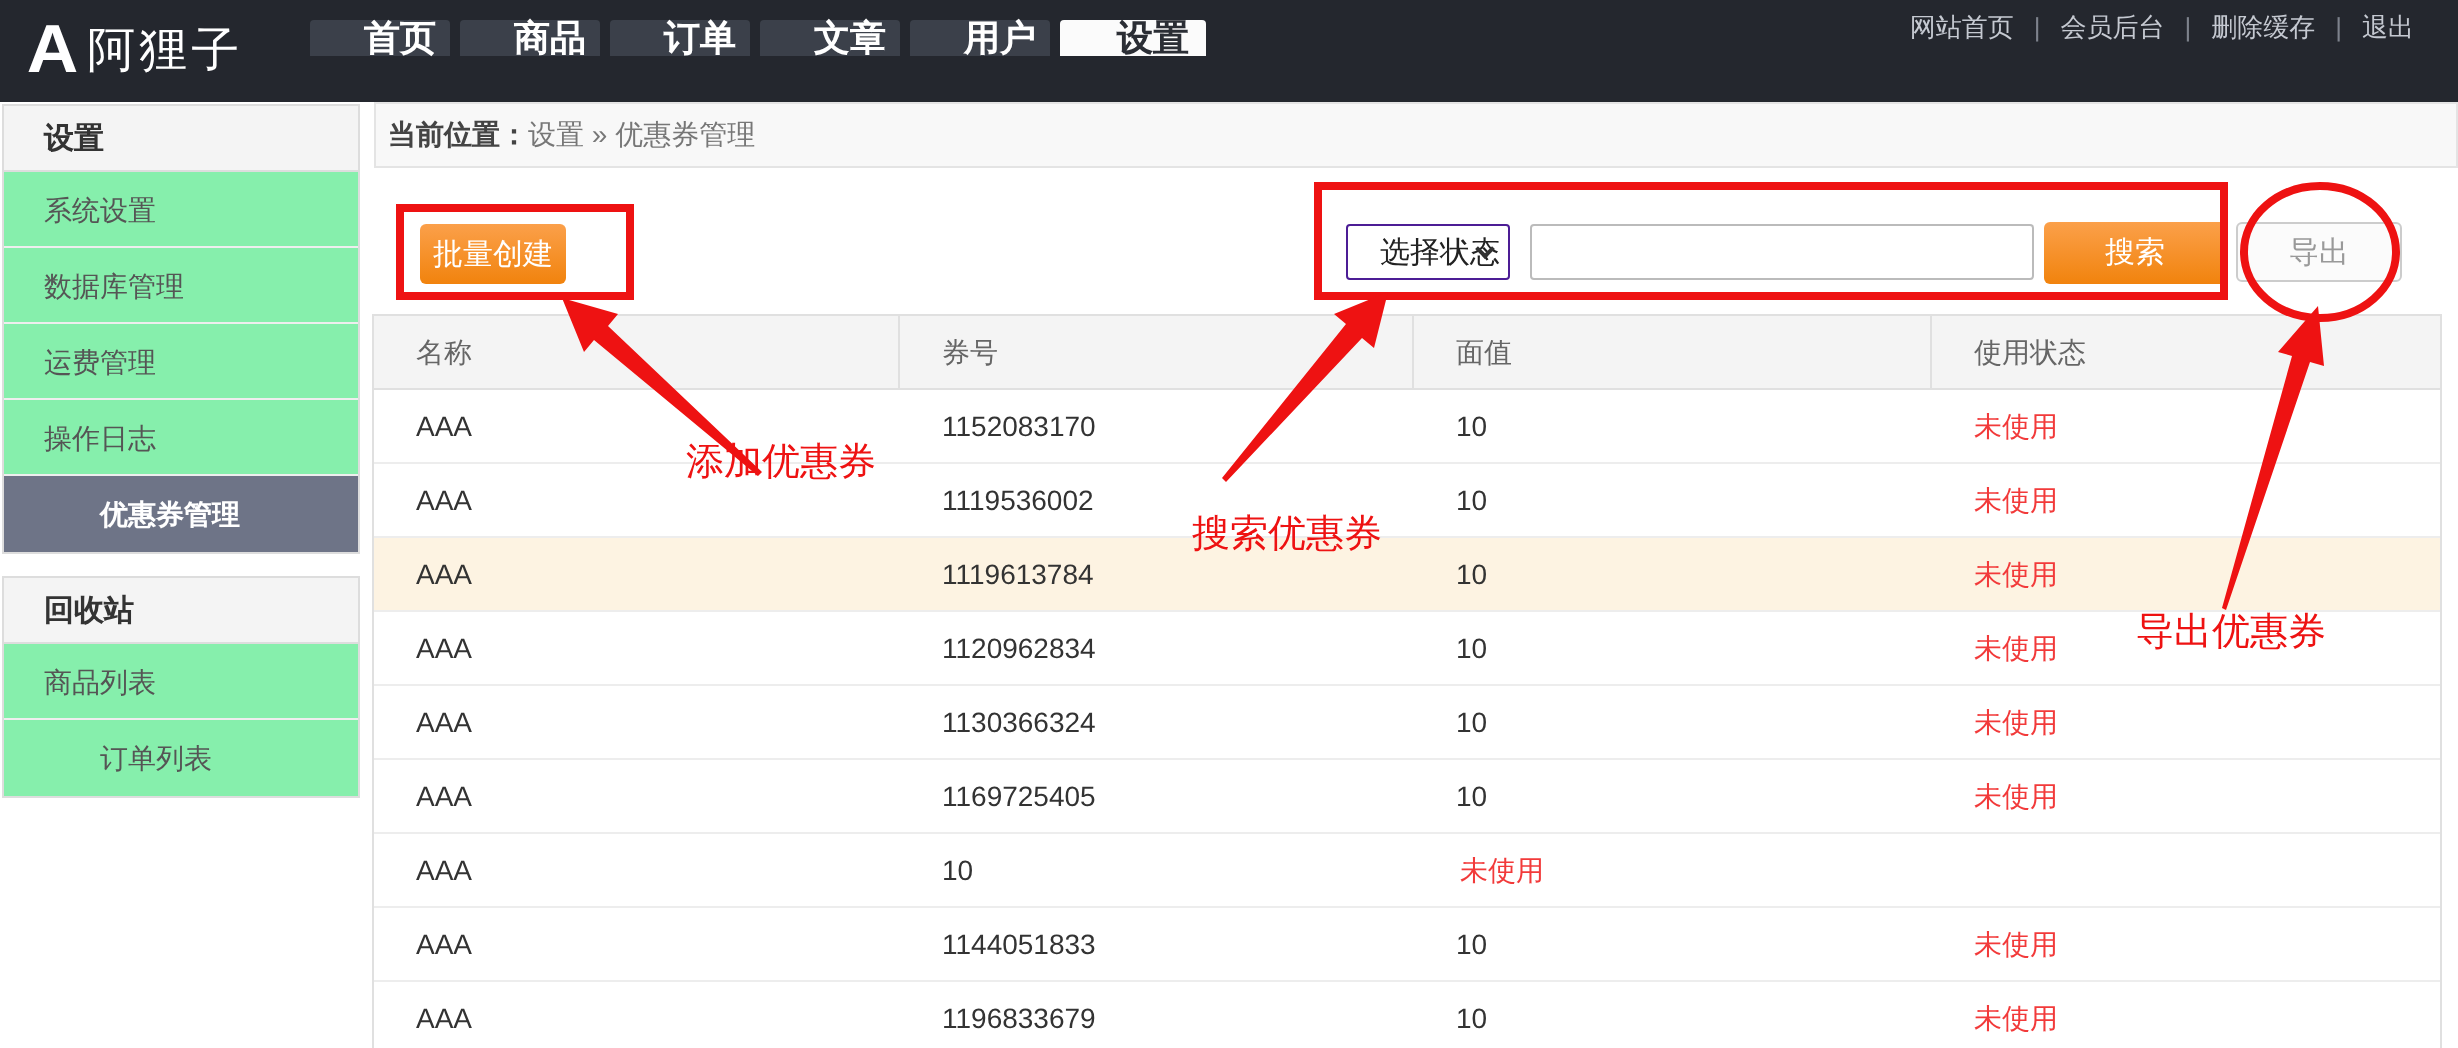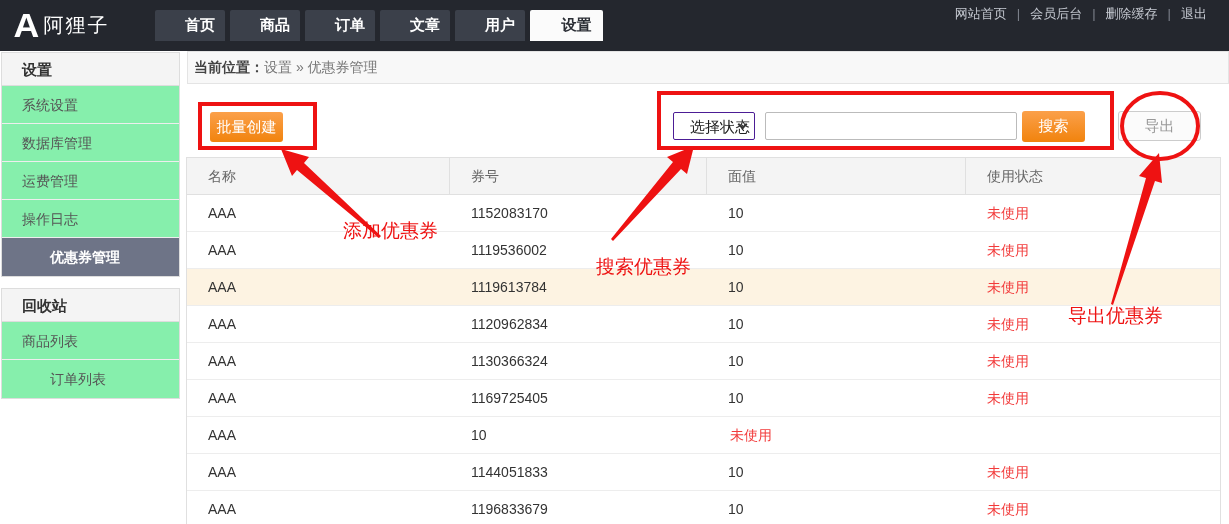--- a/index.html
+++ b/index.html
@@ -4,24 +4,24 @@
 <style>
   * { margin:0; padding:0; box-sizing:border-box; }
   html,body { width:1229px; height:524px; overflow:hidden; }
   body { font-family:"Liberation Sans","DejaVu Sans",sans-serif; background:#fff; position:relative; }
   .page { position:relative; width:1229px; height:524px; background:#fff; }
 
   
   .topbar { position:absolute; left:0; top:0; width:1229px; height:51px; background:var(--header-bg,#24272e); }
   .logo { position:absolute; left:14px; top:6px; display:flex; align-items:center; color:#fff; cursor:pointer; }
   .logo-icon { font-size:34px; font-weight:bold; line-height:38px; transform:scaleX(1.05); letter-spacing:-2px; }
-  .logo-text { font-size:20px; margin-left:7px; letter-spacing:2px; }
+  .logo-text { font-size:24px; margin-left:7px; letter-spacing:2px; }
   .tabs { position:absolute; left:155px; top:10px; display:flex; }
-  .tab { width:70px; height:31px; margin-right:5px; background:var(--tab-bg,#3b404a); color:#fff;
-         font-size:15px; font-weight:bold; display:flex; align-items:center; justify-content:center;
+  .tab { width:70px; height:18px; margin-right:5px; background:var(--tab-bg,#3b404a); color:#fff;
+         font-size:18px; font-weight:bold; display:flex; align-items:center; justify-content:center;
          border-radius:2px 2px 0 0; cursor:pointer;padding-left:20px; }
   .tab.active { background:#fbfbfb; color:#2b2e35; width:73px; }
   .quicklinks { position:absolute; right:22px; top:5px; display:flex; list-style:none; }
   .quicklinks li { color:#c5c9d1; font-size:13px; cursor:pointer; white-space:nowrap; }
   .quicklinks li + li::before { content:"|"; color:#7d828c; padding:0 10px; }
 
   
   .side-box { position:absolute; left:1px; width:179px; background:#fff; border:1px solid #ddd; }
   .side-box.b1 { top:52px; }
   .side-box.b2 { top:288px; }
@@ -35,21 +35,21 @@
   
   .breadcrumb { position:absolute; left:187px; top:51px; width:1042px; height:33px; background:#f8f8f8;
                 border:1px solid #e4e4e4; line-height:31px; padding-left:6px; font-size:14px; color:#777; }
   .breadcrumb .bc-prefix { font-weight:bold; color:#444; }
 
   
   .btn-orange { position:absolute; border:none; border-radius:3px; color:#fff; font-size:15px;
                 background:linear-gradient(var(--orange-light,#fba04a), var(--orange,#f1830d));
                 cursor:pointer; font-family:inherit; }
   .btn-batch { left:210px; top:112px; width:73px; height:30px; }
-  .btn-search { left:1022px; top:111px; width:63px; height:31px; }
+  .btn-search { left:1022px; top:111px; width:91px; height:31px; }
   .sel-wrap { position:absolute; left:673px; top:112px; width:82px; height:28px; }
   .sel-wrap select { width:100%; height:100%; border:1px solid #4c1d95; border-radius:2px; background:#fff;
                      font-size:15px; color:#222; padding-left:16px; appearance:none; -webkit-appearance:none;
                      font-family:inherit; }
   .sel-chev { position:absolute; right:9px; top:9px; width:7px; height:7px; border-right:2px solid #333;
               border-bottom:2px solid #333; transform:rotate(45deg); pointer-events:none; }
   .inp-search { position:absolute; left:765px; top:112px; width:252px; height:28px; border:1px solid #bbb;
                 border-radius:2px; font-size:14px; padding:0 6px; font-family:inherit; }
   .btn-export { position:absolute; left:1118px; top:111px; width:83px; height:30px; background:#fbfbfb;
                 border:1px solid #ccc; border-radius:3px; color:#999; font-size:15px; cursor:pointer;

